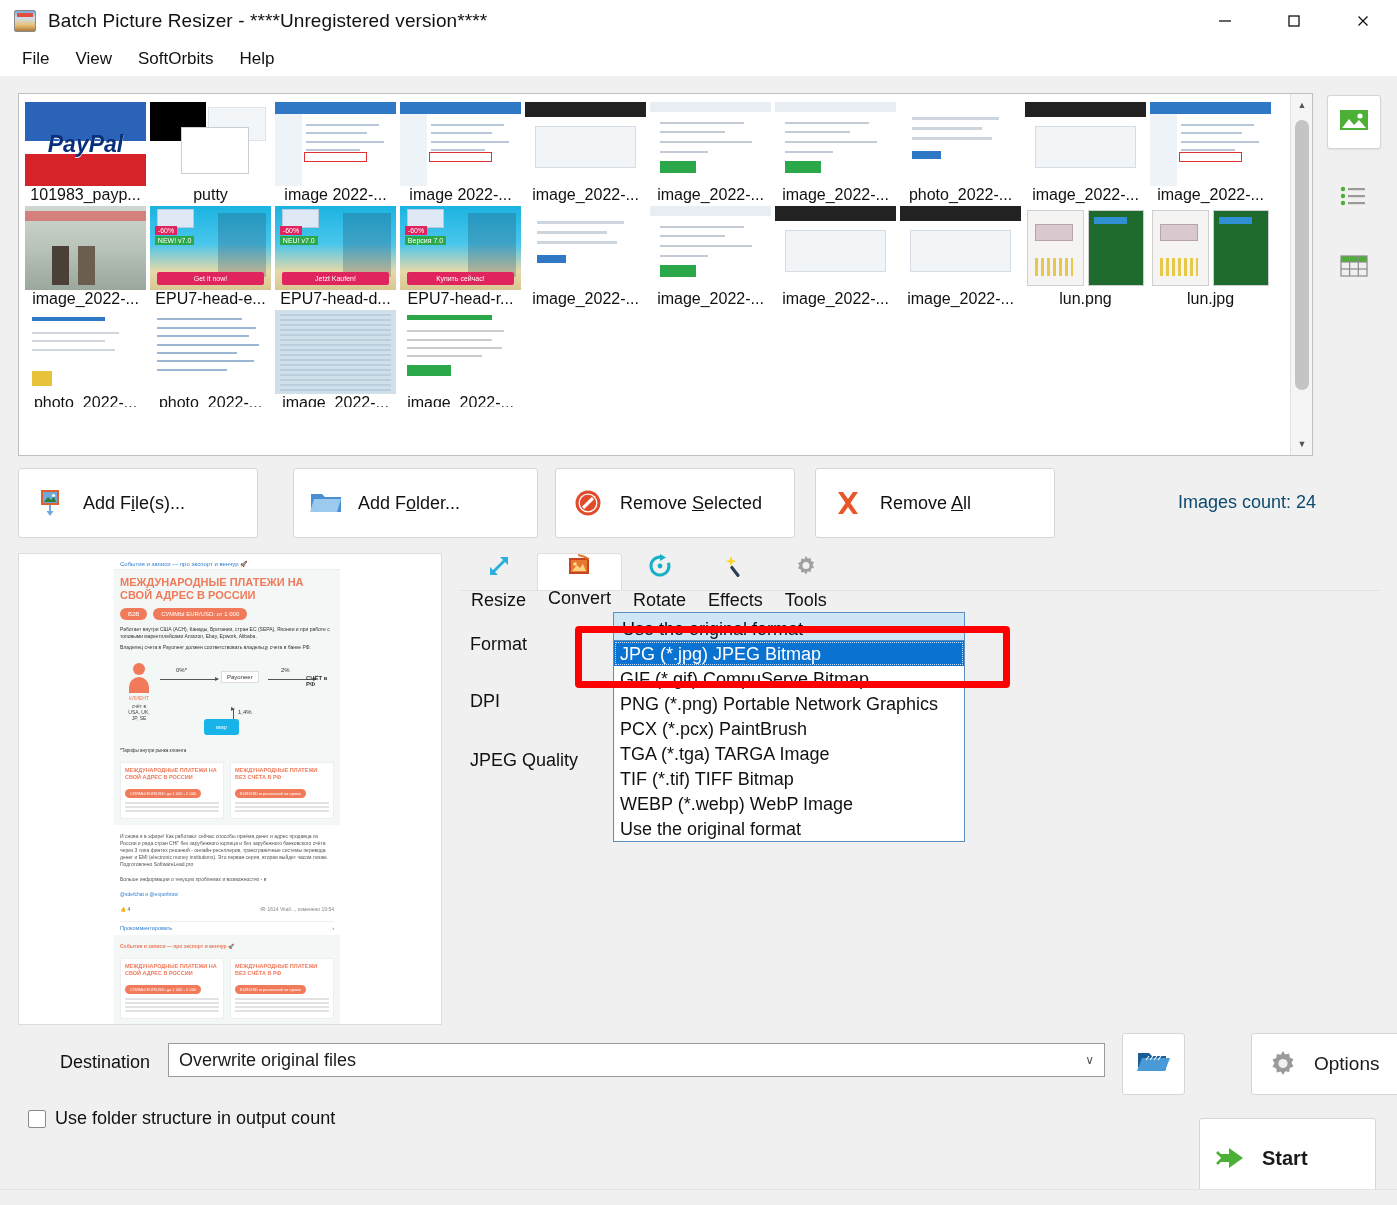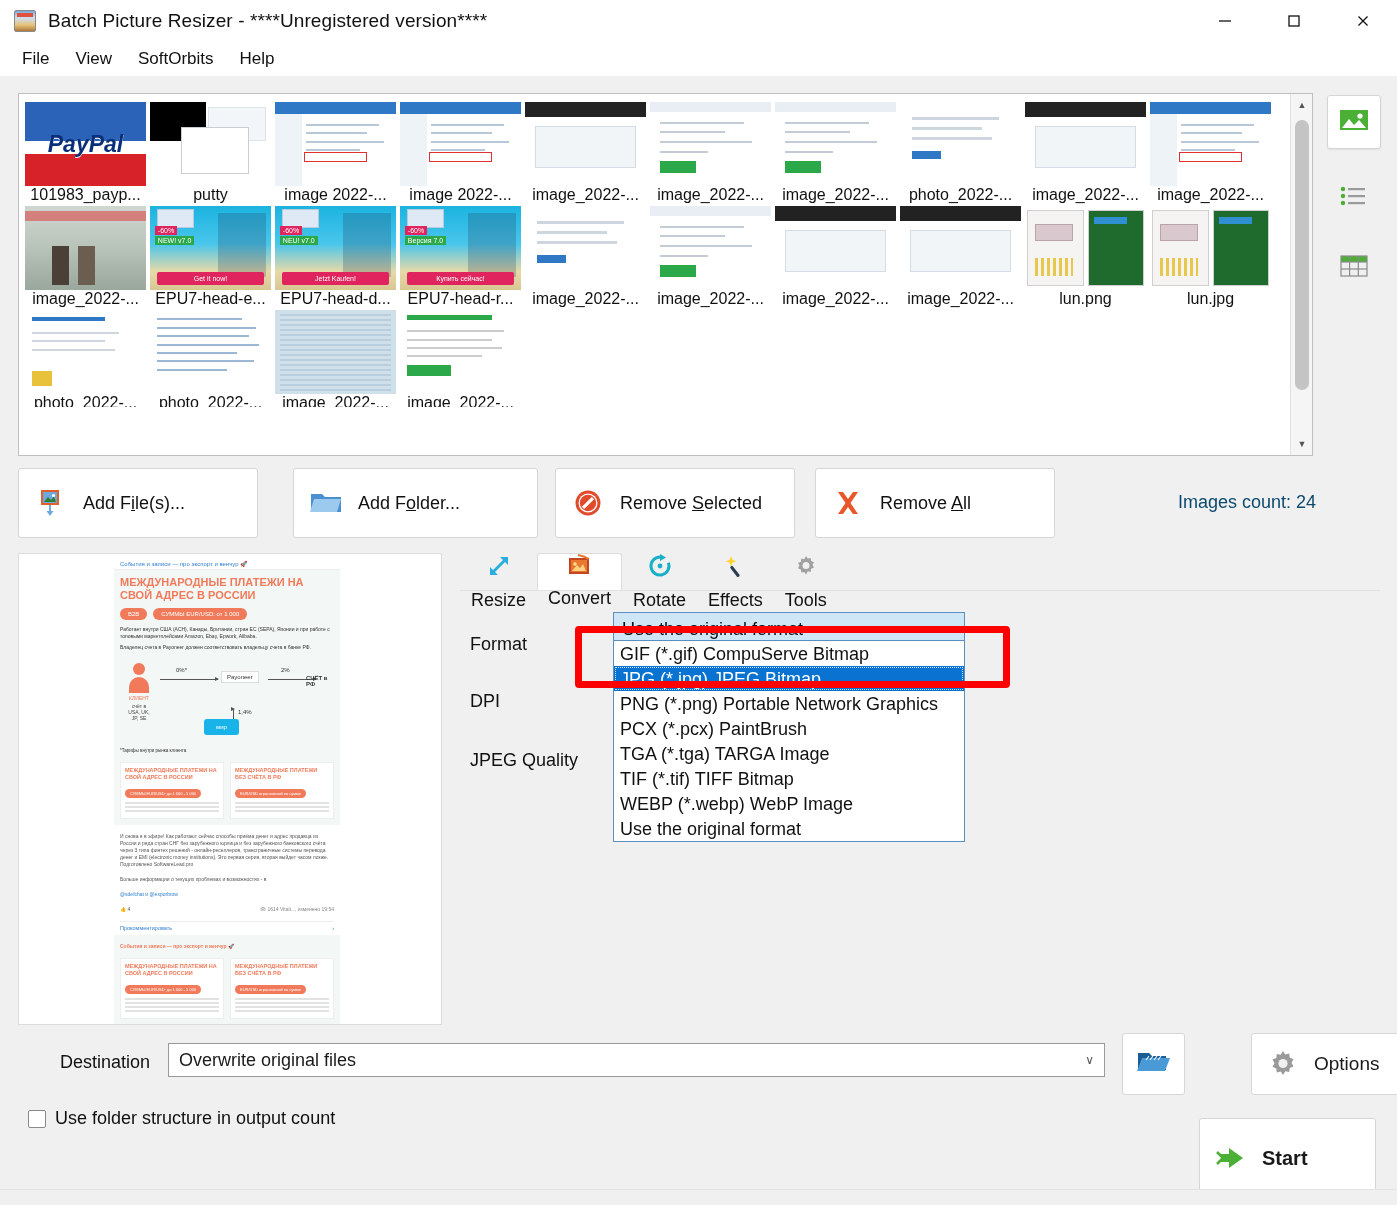--- a/index.html
+++ b/index.html
@@ -733,22 +733,22 @@
   <div class="frow" id="lbl-format">Format</div>
   <div class="frow" id="lbl-dpi">DPI</div>
   <div class="frow" id="lbl-quality">JPEG Quality</div>
 
   <div class="combo">
     <span class="cv">Use the original format</span>
     <span class="carr">⌄</span>
   </div>
 
   <div class="droplist" id="format-droplist">
+      <div class="dopt sel">JPG (*.jpg) JPEG Bitmap</div>
       <div class="dopt">GIF (*.gif) CompuServe Bitmap</div>
-      <div class="dopt sel">JPG (*.jpg) JPEG Bitmap</div>
       <div class="dopt">PNG (*.png) Portable Network Graphics</div>
       <div class="dopt">PCX (*.pcx) PaintBrush</div>
       <div class="dopt">TGA (*.tga) TARGA Image</div>
       <div class="dopt">TIF (*.tif) TIFF Bitmap</div>
       <div class="dopt">WEBP (*.webp) WebP Image</div>
       <div class="dopt">Use the original format</div>
     </div>
 </div>
 
 <div class="redbox"></div>

